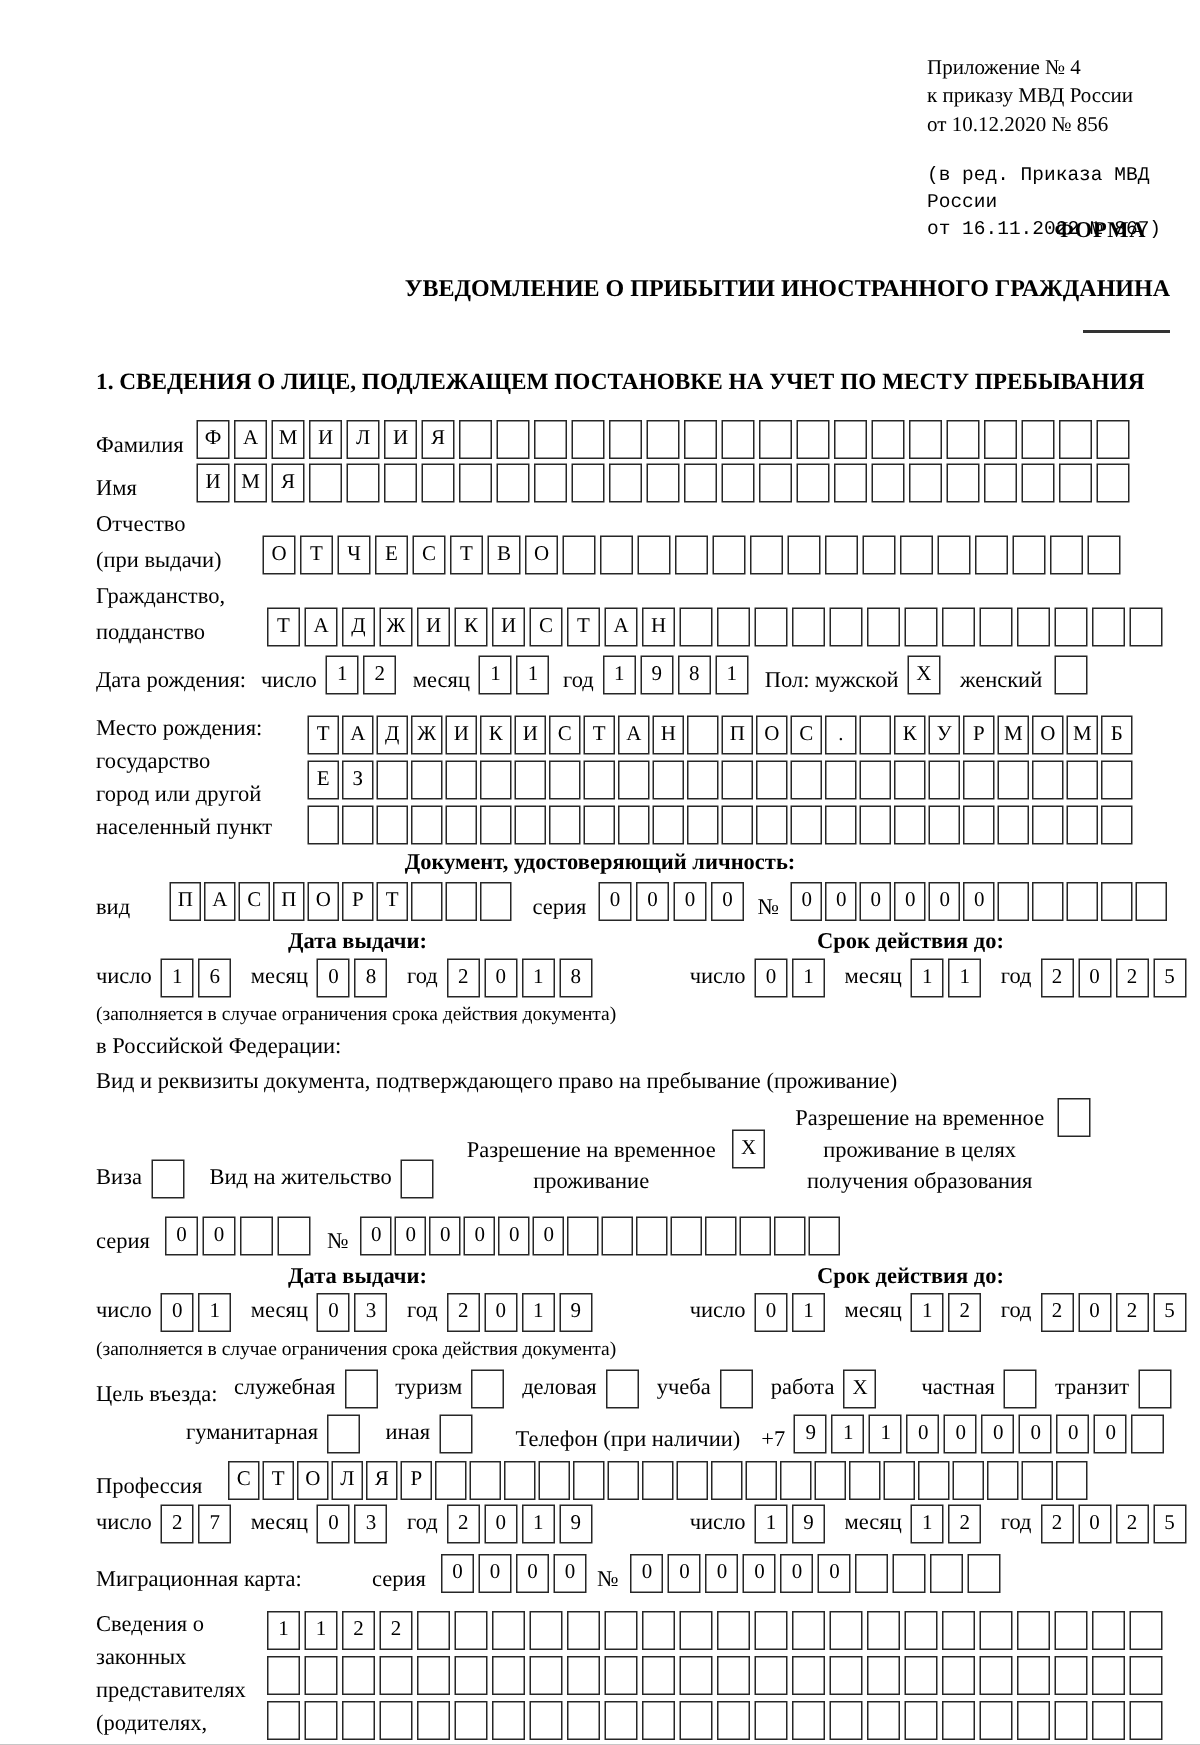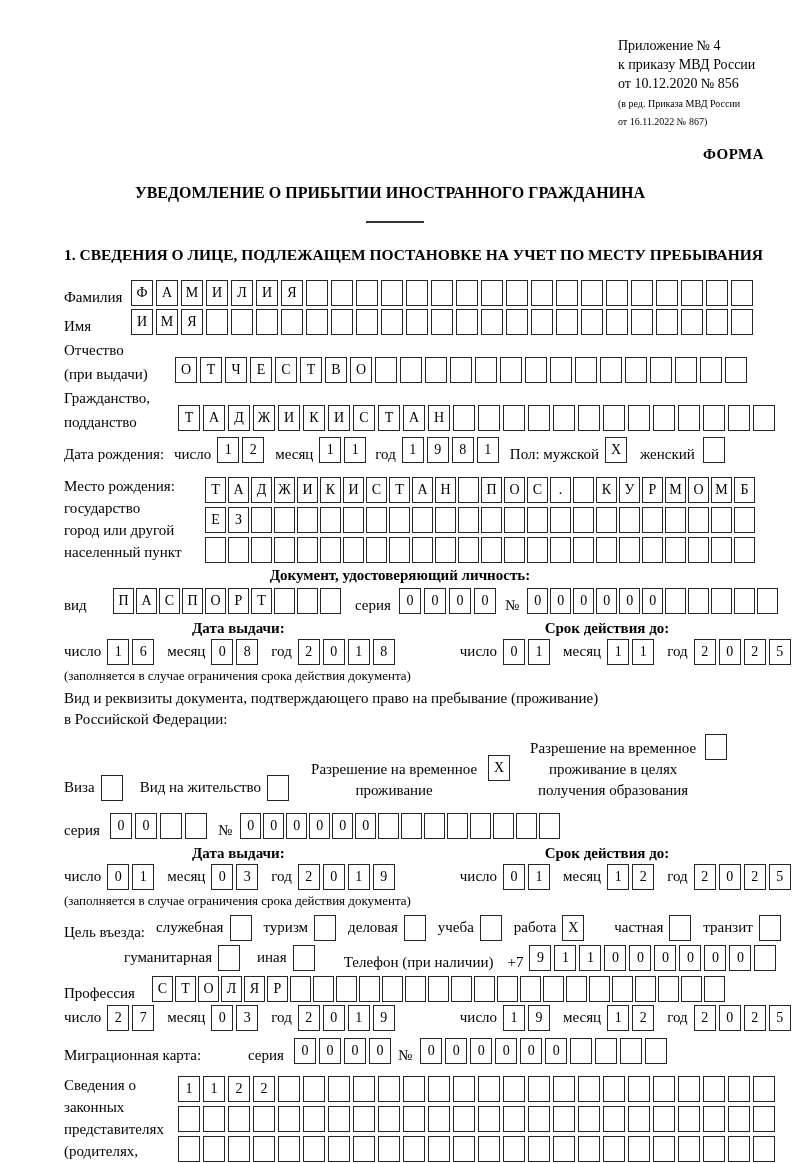--- a/index.html
+++ b/index.html
@@ -3,23 +3,23 @@
 <meta charset="utf-8">
 <style>
   html,body{margin:0;padding:0;background:#9a9a9a;}
   .page{
     width:800px;height:1163px;margin:0 auto;background:#ffffff;
     position:relative;overflow:hidden;color:#000;
     font-family:"Liberation Serif","DejaVu Serif",serif;font-size:15px;
   }
   
   .appendix{position:absolute;left:618px;top:36px;font-size:14px;line-height:19px;}
-  .appendix .small{margin-top:2px;font-size:10px;line-height:18px;}
+  .appendix .small{margin-top:15px;font-size:13px;line-height:18px;font-family:Liberation Mono, monospace;}
   .forma{position:absolute;left:703px;top:146px;font-weight:bold;font-size:15px;letter-spacing:.5px;}
-  .title{position:absolute;left:0;right:20px;top:180px;text-align:center;font-weight:bold;font-size:16px;line-height:25px;}
+  .title{position:absolute;left:0;right:20px;top:180px;text-align:right;font-weight:bold;font-size:16px;line-height:25px;}
   .title-underline{display:inline-block;width:58px;border-bottom:2px solid #333;margin-left:10px;vertical-align:baseline;}
   .section{position:absolute;left:64px;top:246px;font-weight:bold;font-size:15.5px;white-space:nowrap;}
   
   .form-body{position:absolute;left:64px;top:280px;right:4px;}
   .frow{display:flex;align-items:flex-end;margin-bottom:3px;}
   .flabel{flex:none;padding-top:4px;white-space:nowrap;}
   .flabel .l2{margin-top:7px;}
   .boxes{display:flex;flex:none;}
   .cbox{
     flex:none;box-sizing:border-box;width:22px;height:26px;margin-right:3px;
@@ -389,22 +389,22 @@
             <span class="cbox">2</span>
             <span class="cbox">0</span>
             <span class="cbox">2</span>
             <span class="cbox">5</span>
           </span>
       </div>
     </div>
 
     <div class="note">(заполняется в случае ограничения срока действия документа)</div>
 
+    <div class="intro" style="margin-bottom:6px">в Российской Федерации:</div>
     <div class="intro">Вид и реквизиты документа, подтверждающего право на пребывание (проживание)</div>
-    <div class="intro" style="margin-bottom:6px">в Российской Федерации:</div>
 
     <div class="frow">
       <span class="opt">
         <span class="optlab">Виза</span>
         <span class="cbox"></span>
       </span>
       <span class="opt" style="margin-left:14px">
         <span class="optlab">Вид на жительство</span>
         <span class="cbox"></span>
       </span>

